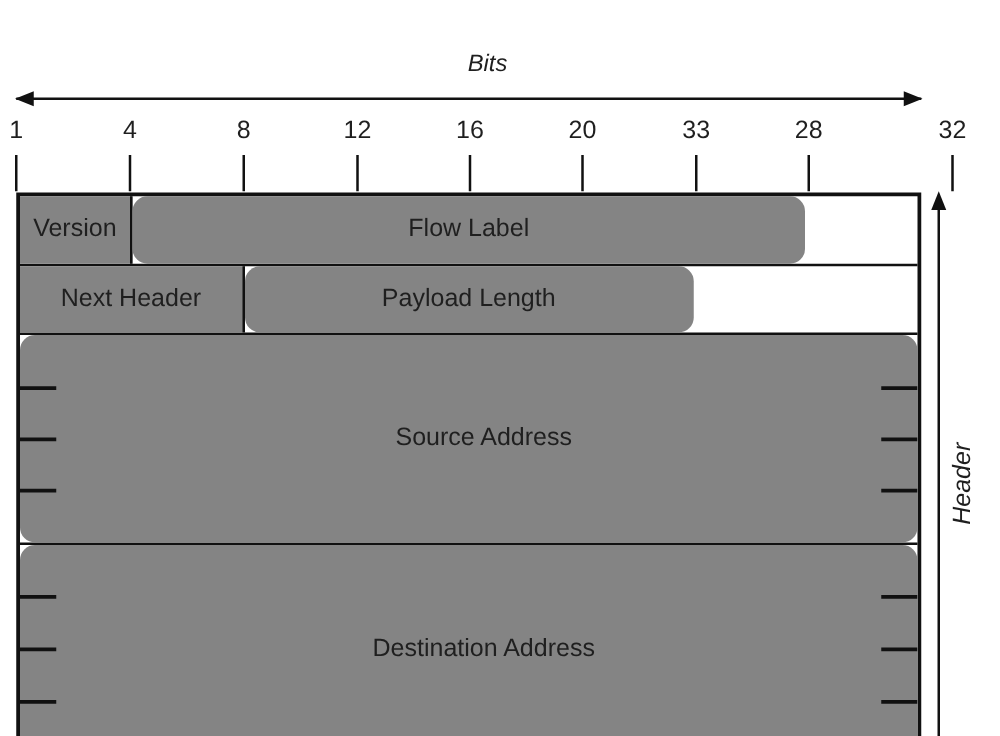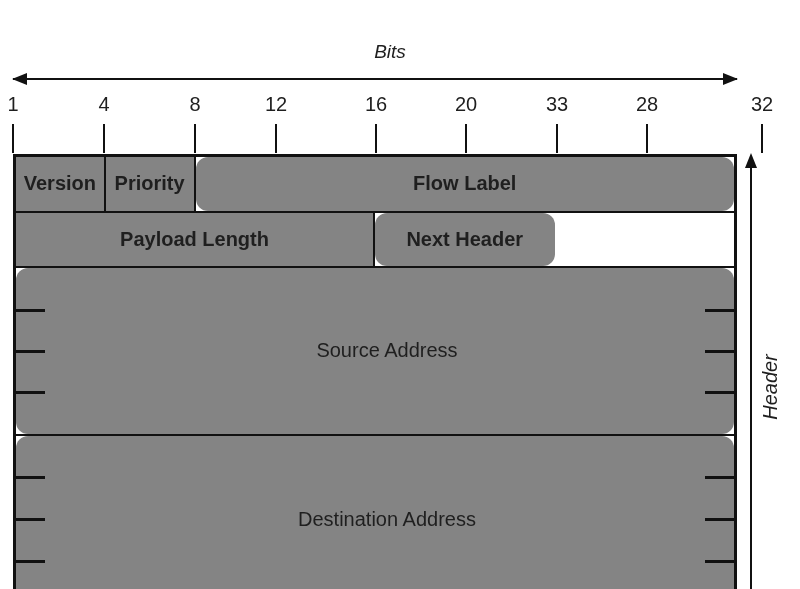--- a/index.html
+++ b/index.html
@@ -65,21 +65,21 @@
     position:absolute;left:13px;top:119px;width:724px;height:452px;
     box-sizing:border-box;
     border:3px solid var(--line);
     display:flex;flex-direction:column;
   }
   .grid .row{
     display:flex;box-sizing:border-box;
     border-bottom:2px solid var(--line);
   }
   .grid .row:last-child{border-bottom:none;}
-  .row-1,.row-2{height:59px;font-weight:bold;}
+  .row-1,.row-2{height:59px;}
   .row-3,.row-4{height:178px;}
   .grid .cell{
     position:relative;
     box-sizing:border-box;
     background:var(--cell-fill);
     border-right:2px solid var(--line);
     display:flex;align-items:center;justify-content:center;
     font-size:20px;color:var(--text);
     overflow:hidden;
   }
@@ -139,21 +139,21 @@
     <span class="tick"></span>
   </div>
   <div class="bit-scale-item" style="left:82px">
     <span class="num">4</span>
     <span class="tick"></span>
   </div>
   <div class="bit-scale-item" style="left:173px">
     <span class="num">8</span>
     <span class="tick"></span>
   </div>
-  <div class="bit-scale-item" style="left:254px">
+  <div class="bit-scale-item" style="left:264px">
     <span class="num">12</span>
     <span class="tick"></span>
   </div>
   <div class="bit-scale-item" style="left:354px">
     <span class="num">16</span>
     <span class="tick"></span>
   </div>
   <div class="bit-scale-item" style="left:444px">
     <span class="num">20</span>
     <span class="tick"></span>
@@ -170,34 +170,31 @@
     <span class="num">32</span>
     <span class="tick"></span>
   </div>
 
   <div class="grid">
 
     <div class="row row-1">
       <div class="cell w-1">
         <span>Version</span>
       </div>
-      <div class="cell w-1">
-        <span>Priority</span>
-      </div>
       <div class="cell w-6">
         <span>Flow Label</span>
       </div>
     </div>
 
     <div class="row row-2">
+      <div class="cell w-2">
+        <span>Next Header</span>
+      </div>
       <div class="cell w-4">
         <span>Payload Length</span>
-      </div>
-      <div class="cell w-2">
-        <span>Next Header</span>
       </div>
     </div>
 
     <div class="row row-3">
       <div class="cell w-8">
         <i class="wt l t25"></i>
         <i class="wt l t50"></i>
         <i class="wt l t75"></i>
         <i class="wt r t25"></i>
         <i class="wt r t50"></i>

